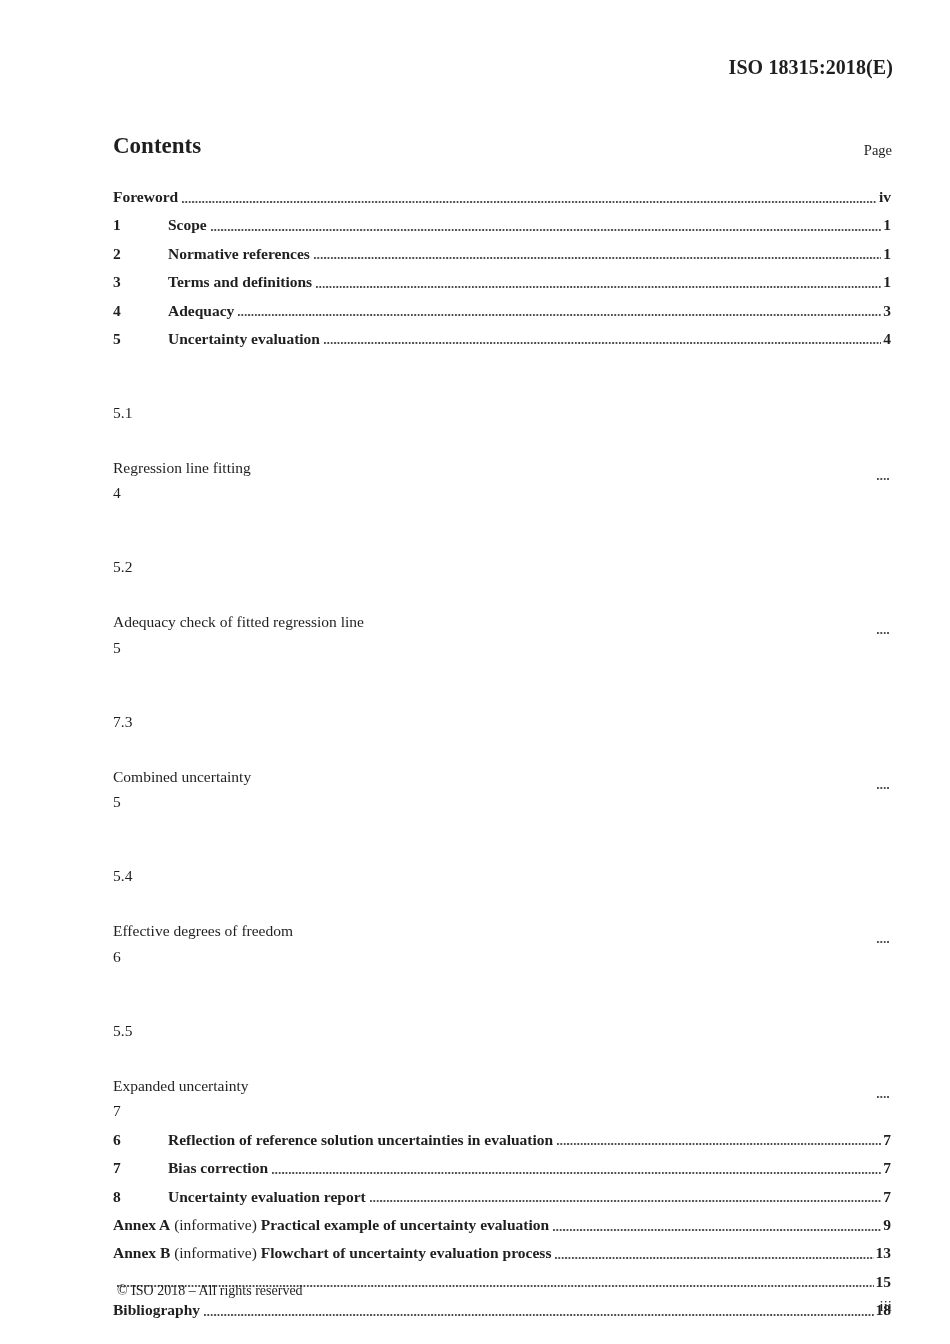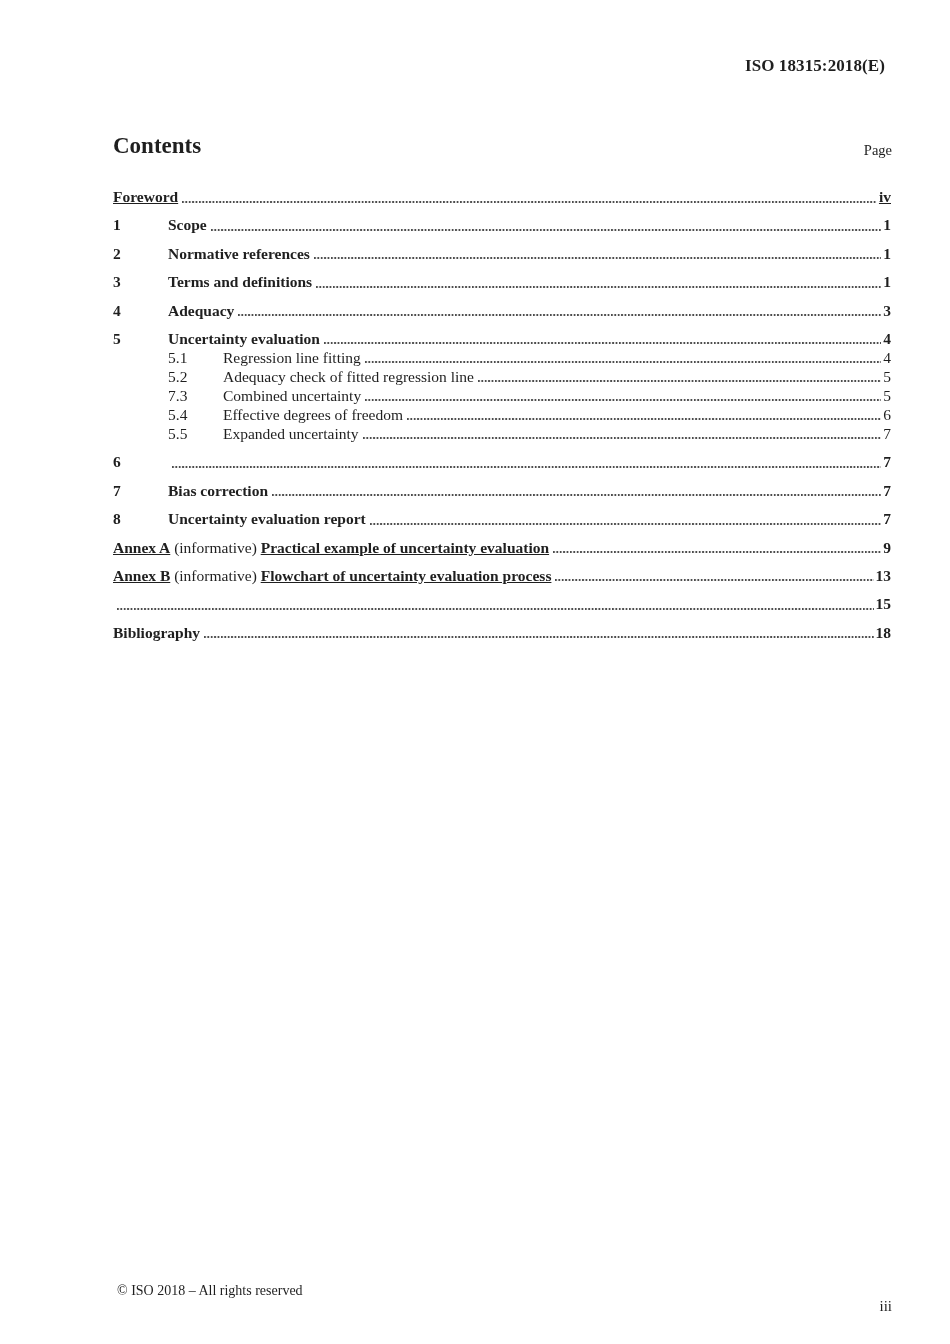--- a/index.html
+++ b/index.html
@@ -9,22 +9,22 @@
     height: 1344px;
     position: relative;
     font-family: "Liberation Serif", "DejaVu Serif", serif;
     color: #1f1f1f;
     overflow: hidden;
   }
 
   .doc-ref {
     position: absolute;
     top: 56px;
-    right: 65px;
-    font-size: 17px;
+    right: 57px;
+    font-size: 20px;
     font-weight: bold;
     letter-spacing: 0.1px;
   }
 
   .contents-title {
     position: absolute;
     top: 133px;
     left: 113px;
     font-size: 23px;
     font-weight: bold;
@@ -46,28 +46,28 @@
   }
 
   .row {
     display: flex;
     align-items: baseline;
     font-size: 15.5px;
     line-height: 19px;
     white-space: nowrap;
   }
   .row.l1 { margin-top: 9.4px; font-weight: bold; }
-  .row.l1.first { margin-top: 0; text-decoration: underline; }
-  .row.l2 { font-weight: normal; }
+  .row.l1.first { margin-top: 0; }
+  .row.l2 { font-weight: normal; flex-direction: column; }
   .row.annex { font-weight: normal; }
 
   .num { flex: 0 0 55px; }
   .indent { flex: 0 0 55px; }
   .title { flex: 0 0 auto; }
-  .annex .title b { font-weight: bold; text-decoration: underline; }
+  .annex .title b { font-weight: bold; }
   .annex .page { font-weight: bold; }
 
   .leader {
     flex: 1 1 auto;
     align-self: flex-end;
     height: 4px;
     min-width: 12px;
     margin: 0 2px 2.5px 4px;
     background-image: radial-gradient(circle at 1.1px 2px, #4d4d4d 0.85px, rgba(0,0,0,0) 1.2px);
     background-size: 3.4px 4px;
@@ -165,20 +165,21 @@
     </div>
     <div class="row l2">
       <span class="indent"></span>
       <span class="num">5.5</span>
       <span class="title">Expanded uncertainty</span>
       <span class="leader"></span>
       <span class="page">7</span>
     </div>
     <div class="row l1">
       <span class="num">6</span>
+      <span class="title">Reflection of reference solution uncertainties in evaluation</span>
       <span class="leader"></span>
       <span class="page">7</span>
     </div>
     <div class="row l1">
       <span class="num">7</span>
       <span class="title">Bias correction</span>
       <span class="leader"></span>
       <span class="page">7</span>
     </div>
     <div class="row l1">

